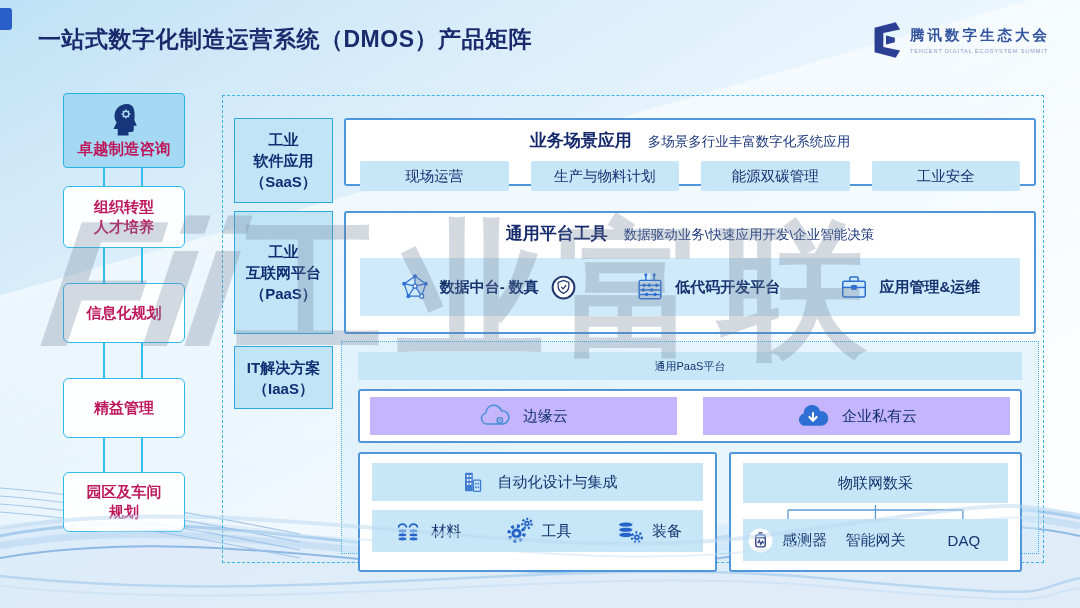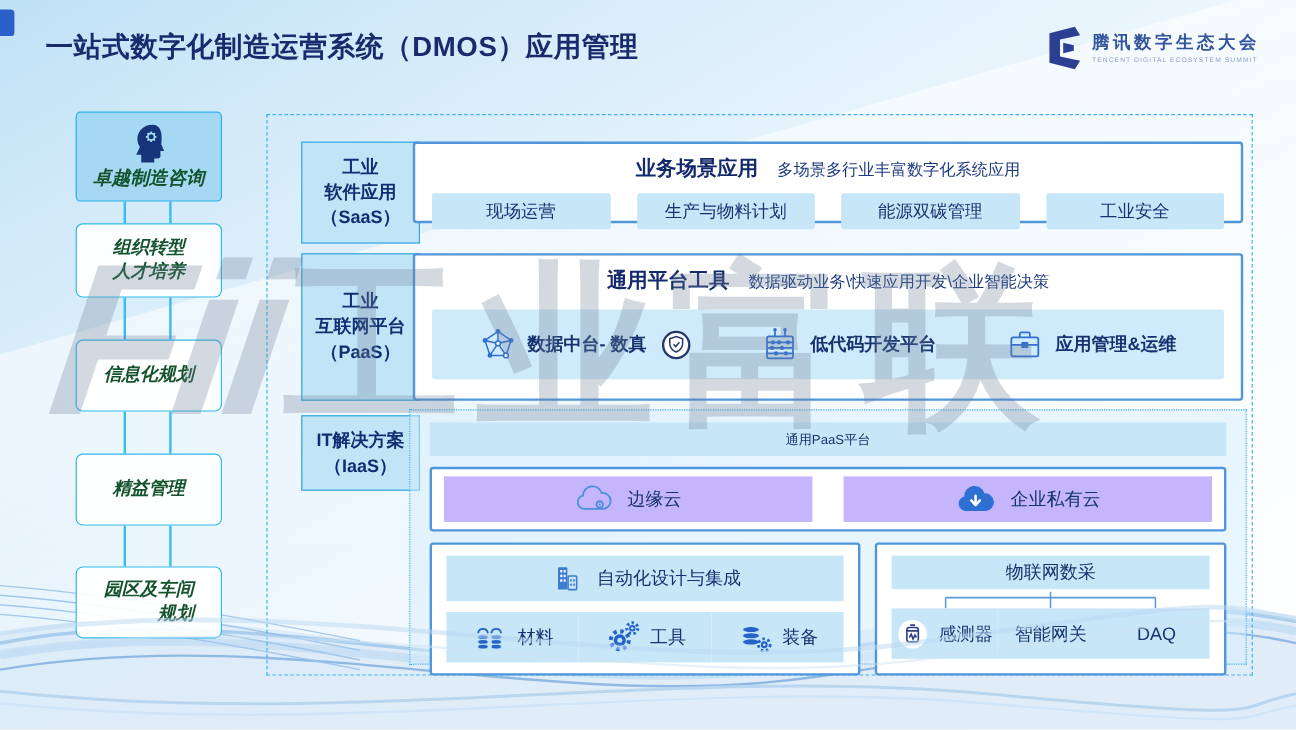--- a/index.html
+++ b/index.html
@@ -16,34 +16,34 @@
     color:#1a2b6d;letter-spacing:.5px;}
 
   .brand{position:absolute;right:30px;top:22px;z-index:10;display:flex;align-items:center;gap:9px;}
   .brand-text{display:flex;flex-direction:column;}
   .brand-cn{font-size:14.5px;font-weight:bold;color:#33549e;letter-spacing:3px;}
   .brand-en{font-size:5.6px;color:#8b9cc6;letter-spacing:.9px;margin-top:3px;}
 
   
   .sidebar{position:absolute;left:63px;top:93px;width:122px;z-index:20;display:flex;flex-direction:column;}
   .s-box{background:rgba(255,255,255,.93);border:1.6px solid #2fb9ec;border-radius:6px;
-    display:flex;align-items:center;justify-content:center;text-align:right;
-    font-weight:bold;font-size:15px;color:#14532d;line-height:1.35;white-space:pre-line;box-sizing:border-box;font-style:italic;}
+    display:flex;align-items:center;justify-content:center;text-align:center;
+    font-weight:bold;font-size:15px;color:#be185d;line-height:1.35;white-space:pre-line;box-sizing:border-box;}
   .s-consult{background:#a5d9f3;border-color:#29b2e8;border-radius:4px;flex-direction:column;gap:1px;height:75px;}
   .s-consult .cap{font-size:15.5px;}
   .s-conn{position:relative;width:100%;}
   .s-conn::before,.s-conn::after{content:"";position:absolute;top:0;bottom:0;width:1.5px;background:#35bdf0;}
   .s-conn::before{left:40px;} .s-conn::after{left:78px;}
 
   
   .matrix{position:absolute;left:222px;top:95px;width:822px;height:468px;z-index:20;
     border:1.6px dashed #3ab5e8;box-sizing:border-box;}
   .layer{position:absolute;left:11px;width:99px;background:#c2e4f7;border:1.6px solid #2fa9e1;
     display:flex;align-items:center;justify-content:center;text-align:center;box-sizing:border-box;
-    font-weight:bold;font-size:15px;color:#0f2f72;line-height:1.4;white-space:pre-line;margin-left:17px;}
+    font-weight:bold;font-size:15px;color:#0f2f72;line-height:1.4;white-space:pre-line;}
   .layer-saas{top:22px;height:85px;} .layer-paas{top:115px;height:123px;}
   .layer-iaas{top:250px;height:63px;} .layer-iot{top:323px;height:135px;}
 
   .wbox{background:#fff;border:2px solid #4f96da;border-radius:3px;box-sizing:border-box;}
   .row1{position:absolute;left:121px;top:22px;width:692px;height:68px;padding:9px 14px;}
   .row2{position:absolute;left:121px;top:115px;width:692px;height:123px;padding:9px 14px;}
   .row-head{display:flex;justify-content:center;align-items:baseline;gap:16px;}
   .row-title{font-size:17px;font-weight:bold;color:#13296b;}
   .row-sub{font-size:13.5px;color:#1d3a7e;}
   .chiprow{display:flex;gap:22px;margin-top:9px;}
@@ -58,21 +58,21 @@
   .paasband{height:28px;background:#c7e7f8;display:flex;align-items:center;justify-content:center;
     font-size:11px;color:#16326f;margin:2px 2px 0;}
   .cloudsbox{margin:9px 2px 0;padding:6px 10px;display:flex;gap:26px;}
   .cloudchip{flex:1;height:38px;background:#c4b5fd;display:flex;align-items:center;justify-content:center;
     gap:12px;font-size:15px;color:#16326f;}
   .botrow{margin:9px 2px 0;display:flex;gap:12px;align-items:stretch;}
   .autobox{flex:1.25;padding:9px 12px;}
   .daqbox{flex:1;padding:9px 12px;}
   .headerchip{height:38px;background:#c7e7f8;display:flex;align-items:center;justify-content:center;
     gap:12px;font-size:15px;color:#16326f;}
-  .daqheader{height:28px;background:#c7e7f8;display:flex;align-items:center;justify-content:center;
+  .daqheader{height:40px;background:#c7e7f8;display:flex;align-items:center;justify-content:center;
     font-size:15px;color:#16326f;}
   .smallrow{display:flex;margin-top:9px;}
   .smallchip{flex:1;height:42px;background:#c7e7f8;display:flex;align-items:center;justify-content:center;
     gap:8px;font-size:15px;color:#16326f;}
   .tree{display:block;width:100%;height:14px;margin-top:2px;}
   .seal{margin-left:2px;display:flex;}
 
   .watermark{position:absolute;left:46px;top:194px;z-index:60;pointer-events:none;display:flex;
     align-items:flex-start;color:rgba(114,130,152,.30);font-weight:900;}
   .wm-logo{font-size:180px;line-height:1;font-style:italic;letter-spacing:-8px;transform:skewX(-8deg);margin-right:4px;}
@@ -95,21 +95,21 @@
     <g stroke="#9cc2e8" stroke-width="1.2" fill="none" opacity="0.9">
       <path d="M0 30 C80 36 180 52 300 76"></path>
       <path d="M0 38 C80 44 180 60 300 84"></path>
       <path d="M0 46 C80 52 180 68 300 92"></path>
       <path d="M0 54 C80 60 180 76 300 100"></path>
     </g>
   </svg>
 
   <div class="corner-accent"></div>
 
-  <div class="page-title">一站式数字化制造运营系统（DMOS）应用管理</div>
+  <div class="page-title">一站式数字化制造运营系统（DMOS）产品矩阵</div>
 
   <div class="brand">
     <svg width="30" height="36" viewBox="0 0 34 40">
       <path d="M4 6 L28 0 L33 8 L14 12 L14 28 L33 32 L28 40 L4 34 Z" fill="#2b3f93"></path>
       <path d="M17 15 L27 17.5 L27 22.5 L17 25 Z" fill="#2b3f93"></path>
     </svg>
     <div class="brand-text">
       <span class="brand-cn">腾讯数字生态大会</span>
       <span class="brand-en">TENCENT DIGITAL ECOSYSTEM SUMMIT</span>
     </div>

